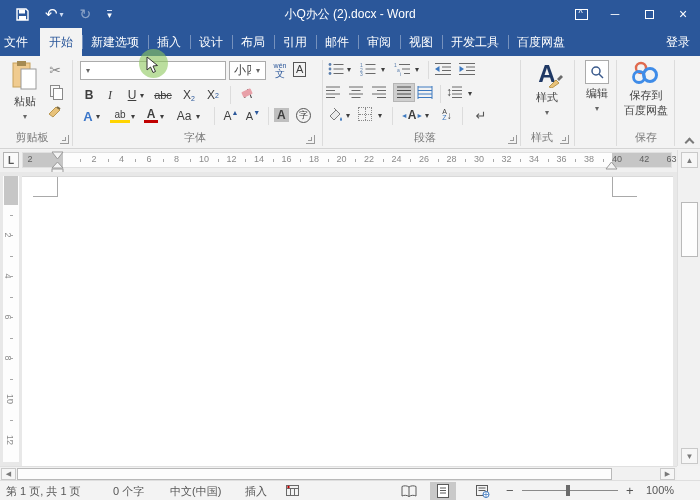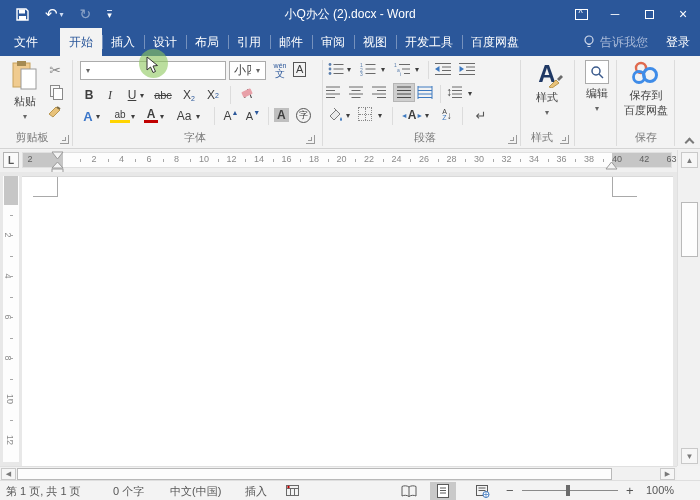--- a/index.html
+++ b/index.html
@@ -16,21 +16,21 @@
   .dim { opacity:.45; }
   .title-text { position:absolute; left:0; right:0; top:0; height:28px; line-height:28px; text-align:center; font-size:12px; color:#fff; }
   .winctl { position:absolute; right:0; top:0; height:28px; display:flex; }
   .winctl .wbtn { width:34px; height:28px; display:flex; align-items:center; justify-content:center; color:#fff; font-size:12px; }
   .ribbon-opts-box { width:13px; height:11px; border:1px solid #fff; position:relative; }
   .ribbon-opts-box:after { content:"^"; position:absolute; left:3px; top:-2px; font-size:9px; }
   .maxbox { width:9px; height:9px; border:1px solid #fff; }
 
   
   .tabrow { position:absolute; left:0; top:28px; width:700px; height:28px; background:#2b579a; color:#fff; display:flex; align-items:stretch; }
-  .tab-file { padding:0 14px; display:flex; align-items:center; font-size:12px; margin-right:8px;text-align:right; }
+  .tab-file { padding:0 4px; display:flex; align-items:center; font-size:12px; margin-right:8px;text-align:right; }
   #tab-strip { display:flex; align-items:stretch; }
   .tab { padding:0 9px; display:flex; align-items:center; font-size:12px; position:relative; }
   .tab + .tab:before { content:""; position:absolute; left:0; top:7px; bottom:7px; width:1px; background:rgba(255,255,255,.35); }
   .tab.active { background:#f3f3f3; color:#2b579a; }
   .tab.active:before { display:none; }
   .tabrow-right { margin-left:auto; display:flex; align-items:stretch; }
   .tellme { display:flex; align-items:center; gap:5px; color:#a9bad8; padding:0 8px; font-size:12px; }
   .login { display:flex; align-items:center; padding:0 10px; font-size:12px; color:#fff; }
   .share { display:flex; align-items:center; gap:6px; background:#234c77; color:#fff; padding:0 14px 0 10px; font-size:12px; }
 
@@ -135,38 +135,32 @@
           <span class="maxbox"></span>
         </span>
       <span class="wbtn" style="font-size:14px">×</span>
     </div>
   </div>
 
   <div class="tabrow">
     <span class="tab-file">文件</span>
     <span id="tab-strip">
         <span class="tab active">开始</span>
+        <span class="tab">新建选项</span>
         <span class="tab">插入</span>
         <span class="tab">设计</span>
         <span class="tab">布局</span>
         <span class="tab">引用</span>
         <span class="tab">邮件</span>
         <span class="tab">审阅</span>
         <span class="tab">视图</span>
         <span class="tab">开发工具</span>
         <span class="tab">百度网盘</span>
       </span>
     <span class="tabrow-right">
-      <span class="tellme">
-        <svg width="12" height="14" viewBox="0 0 12 14">
-            <circle cx="6" cy="5" r="4" fill="none" stroke="#cfd8ea" stroke-width="1.2"></circle>
-            <path d="M4.5 9.5 h3 M4.5 11.5 h3" stroke="#cfd8ea" stroke-width="1.2"></path>
-          </svg>
-        <span>告诉我您</span>
-      </span>
       <span class="login">登录</span>
     </span>
   </div>
 
   <div class="ribbon">
 
     <div class="bigbtn" style="left:6px;top:4px;width:38px">
       <svg width="26" height="30" viewBox="0 0 26 30">
           <rect x="1" y="3" width="17" height="24" fill="#f0cb8f" stroke="#c7a25d"></rect>
           <rect x="5" y="1" width="9" height="5" fill="#a58a52"></rect>

